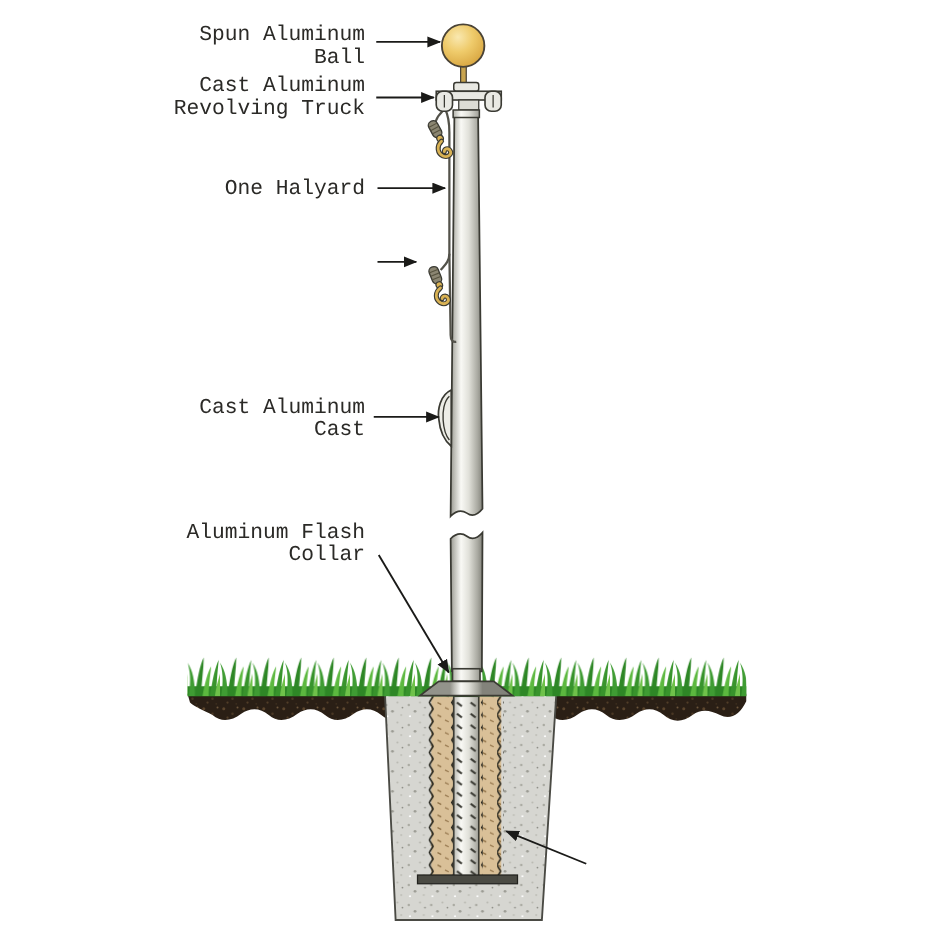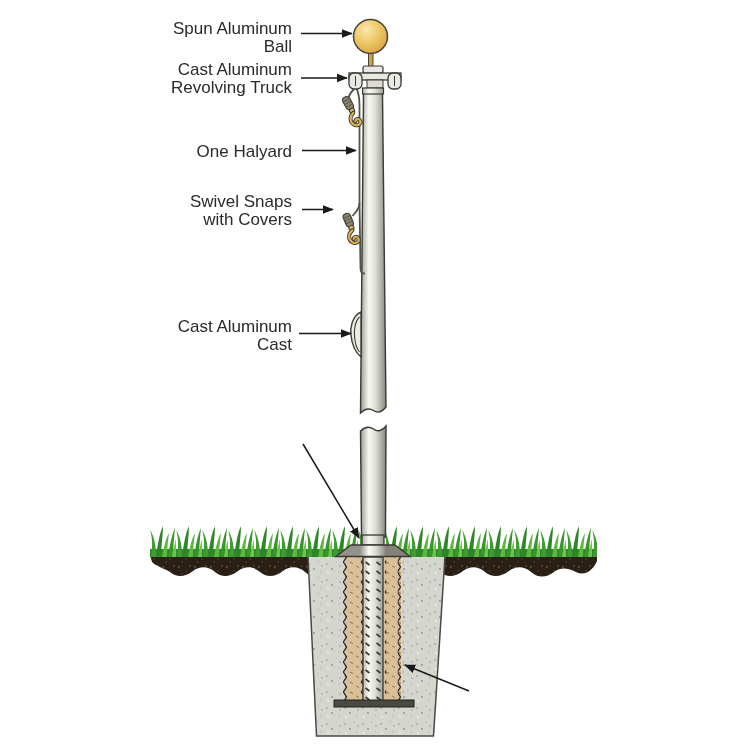--- a/index.html
+++ b/index.html
@@ -1,18 +1,18 @@
 <!DOCTYPE html>
 <html><head>
 <meta charset="utf-8">
 <style>
   html,body{margin:0;padding:0;background:#ffffff;}
   .canvas{
     position:relative;width:750px;height:750px;background:#ffffff;
-    font-family:Liberation Sans, sans-serif;overflow:hidden;
+    font-family:Liberation Mono, monospace;overflow:hidden;
   }
   .canvas svg{position:absolute;left:0;top:0;}
   .lbl{
     position:absolute;font-size:17px;line-height:17.5px;
     color:#2b2a27;white-space:nowrap;
   }
   .lbl.r{text-align:right;right:458px;}
 </style>
 </head>
 <body>
@@ -170,25 +170,25 @@
 
   <div class="lbl r" style="top:61px;">
     <div>Cast Aluminum</div>
     <div>Revolving Truck</div>
   </div>
 
   <div class="lbl r" style="top:143px;">
     <div>One Halyard</div>
   </div>
 
-  <div class="lbl r" style="top:193px;">
-    <div>Swivel Snaps</div>
-    <div>with Covers</div>
-  </div>
 
   <div class="lbl r" style="top:318px;">
     <div>Cast Aluminum</div>
     <div>Cast</div>
   </div>
 
+  <div class="lbl r" style="top:418px;">
+    <div>Aluminum Flash</div>
+    <div>Collar</div>
+  </div>
 
 
 </div>
 
 </body></html>

